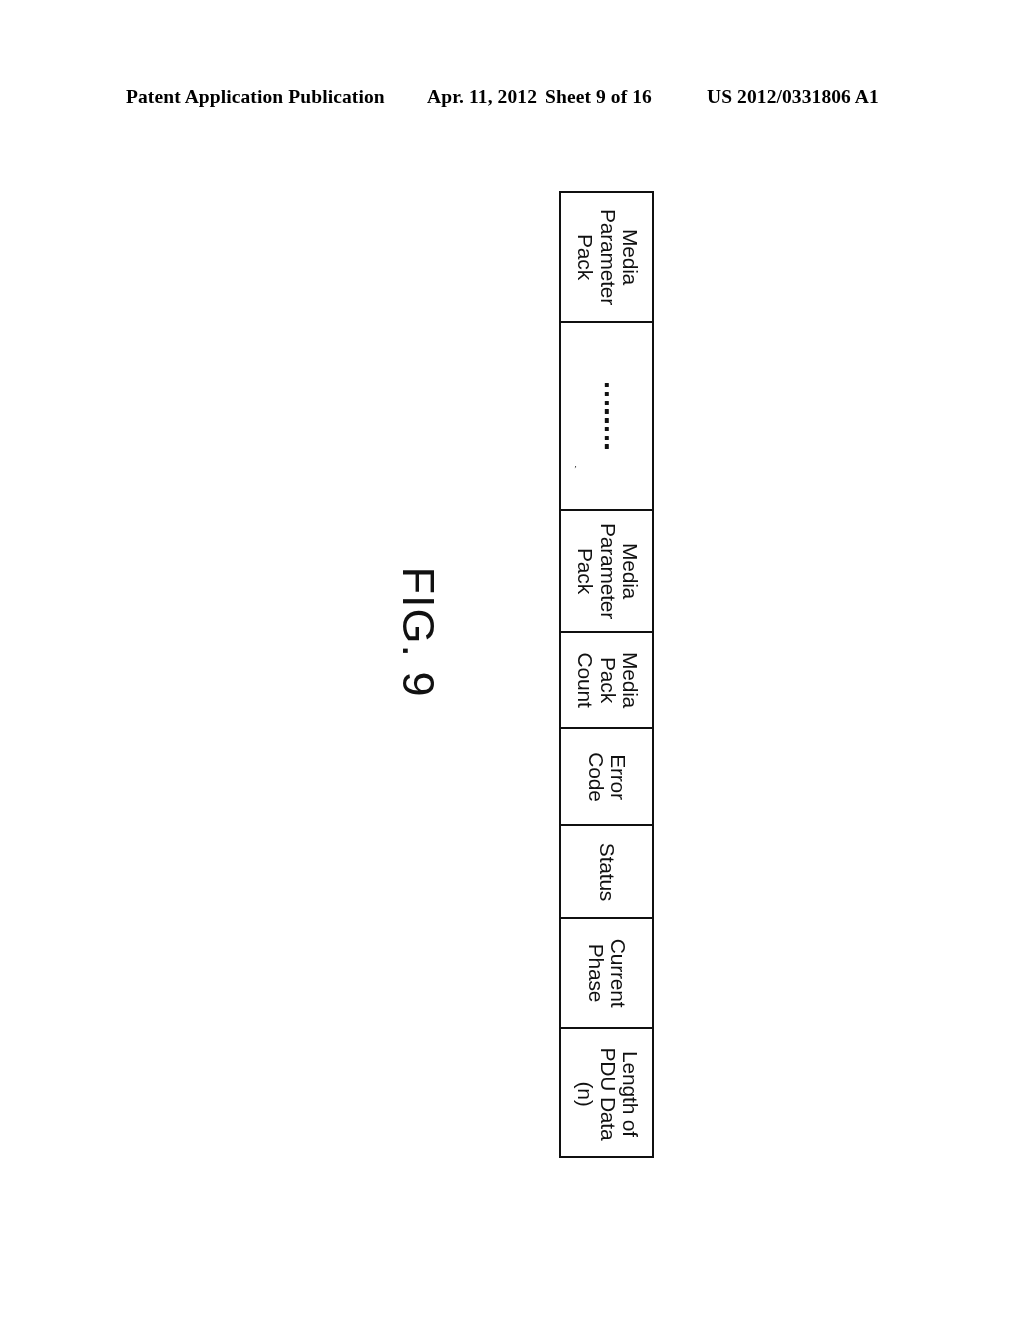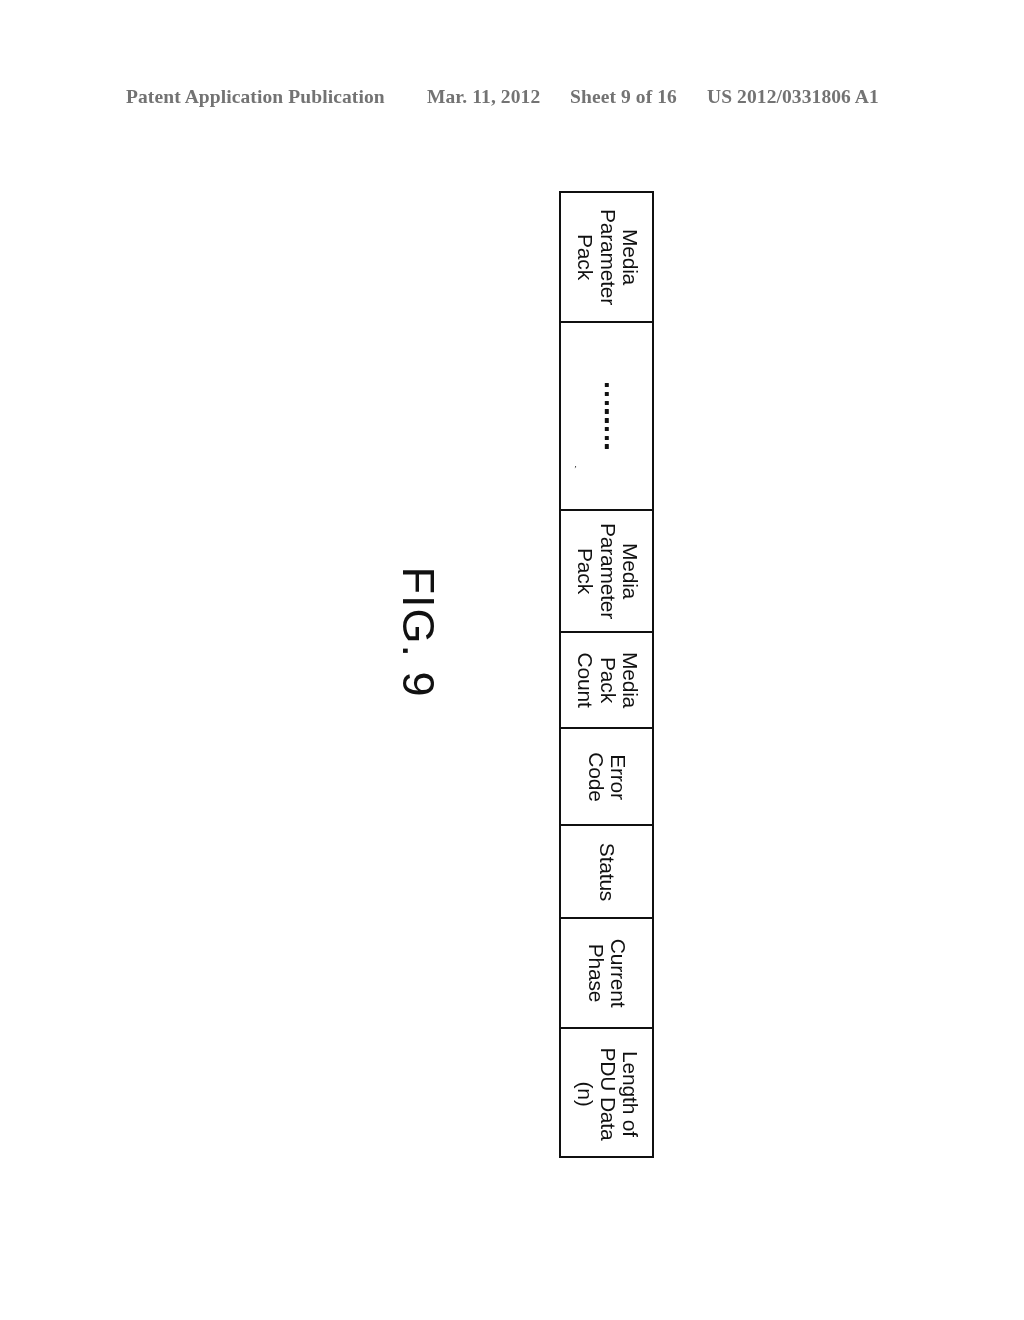--- a/index.html
+++ b/index.html
@@ -18,39 +18,38 @@
   
   #page-header {
     position: absolute;
     top: 86px;
     left: 0;
     width: 1024px;
     height: 30px;
     font-family: "Liberation Serif", serif;
     font-weight: bold;
     font-size: 19.5px;
-    color: #737373;
+    color: #000000;
     letter-spacing: 0.1px;
     white-space: nowrap;
   }
   #page-header .hdr-pub {
     position: absolute;
     left: 126px;
     top: 0;
   }
   #page-header .hdr-date {
     position: absolute;
     left: 427px;
     top: 0;
   }
   #page-header .hdr-sheet {
     position: absolute;
     left: 545px;
     top: 0;
-    margin-left: 25px;
   }
   #page-header .hdr-docnum {
     position: absolute;
     left: 707px;
     top: 0;
   }
 
   
   #fig-caption {
     position: absolute;
@@ -142,21 +141,21 @@
     font-size: 9px;
     line-height: 6px;
     font-family: "Liberation Serif", serif;
   }
 </style>
 </head>
 <body>
 
 <div id="page-header">
   <span class="hdr-pub">Patent Application Publication</span>
-  <span class="hdr-date">Mar. 11, 2012</span>
+  <span class="hdr-date">Apr. 11, 2012</span>
   <span class="hdr-sheet">Sheet 9 of 16</span>
   <span class="hdr-docnum">US 2012/0331806 A1</span>
 </div>
 
 <div id="fig-caption">FIG. 9</div>
 
 <div id="pdu-diagram">
     <div class="pdu-cell" style="height: 130px;">
       <div class="cell-label-wrap">
         <div class="cell-line">Media</div>

